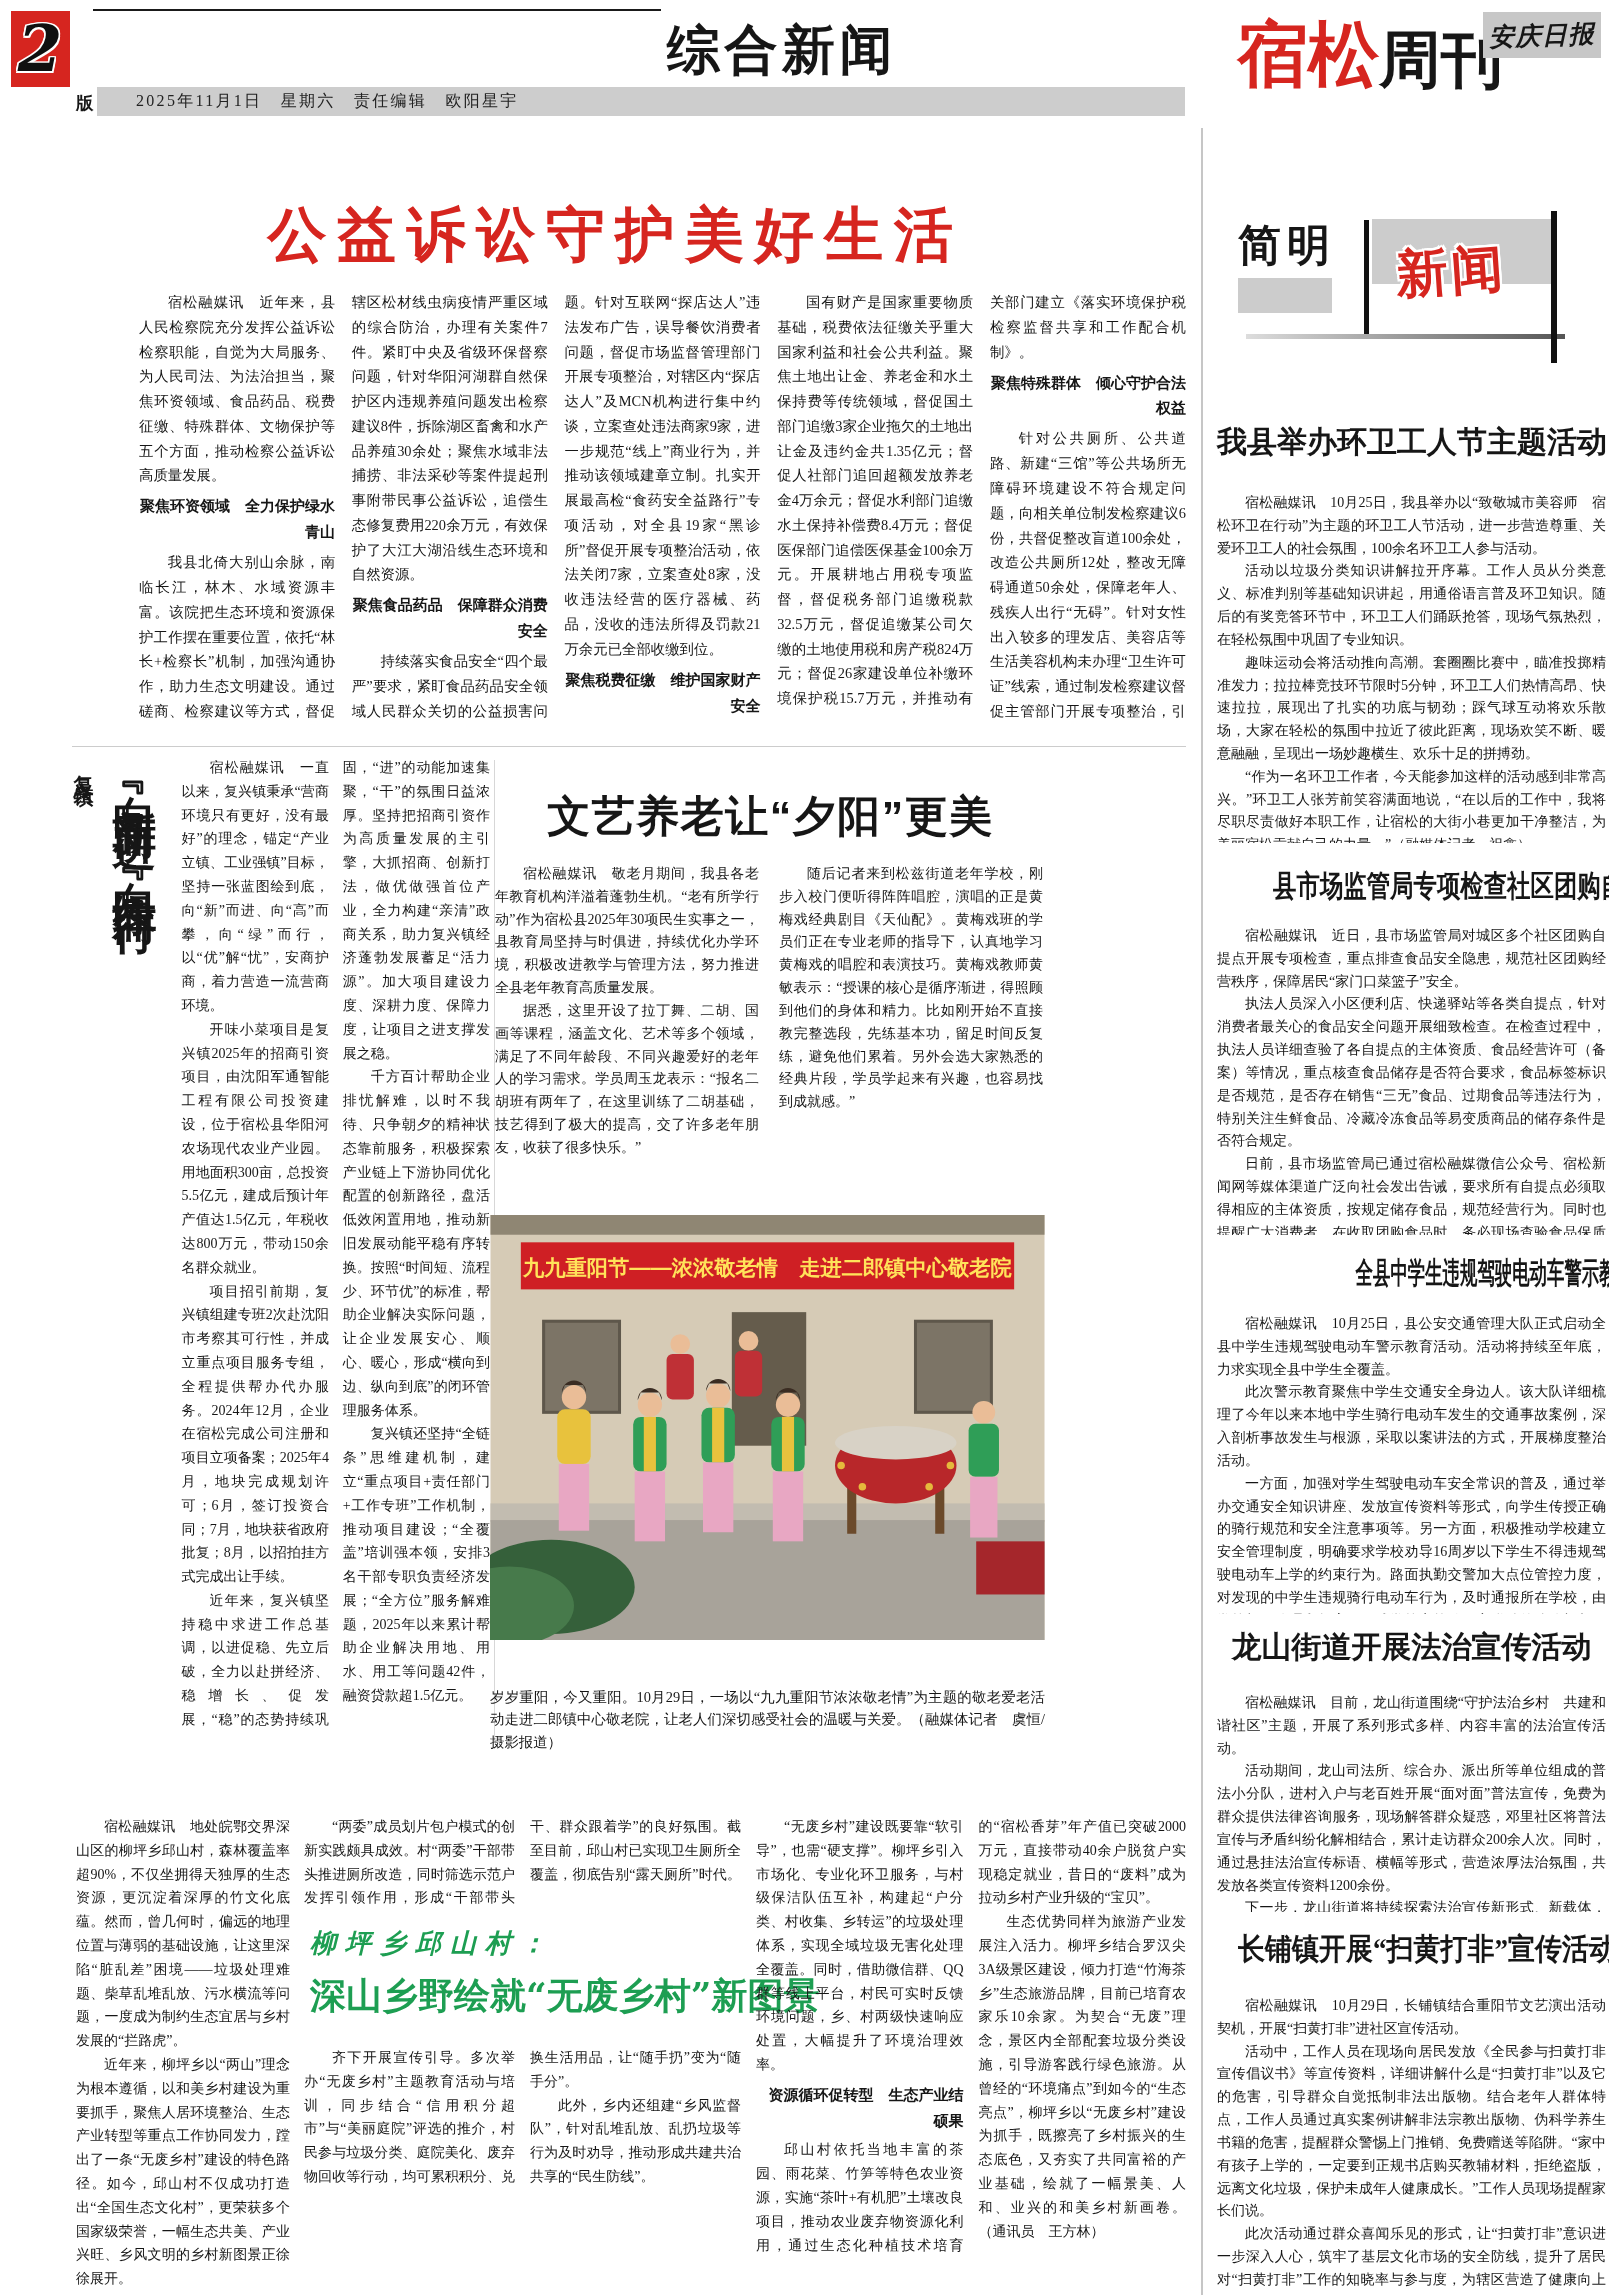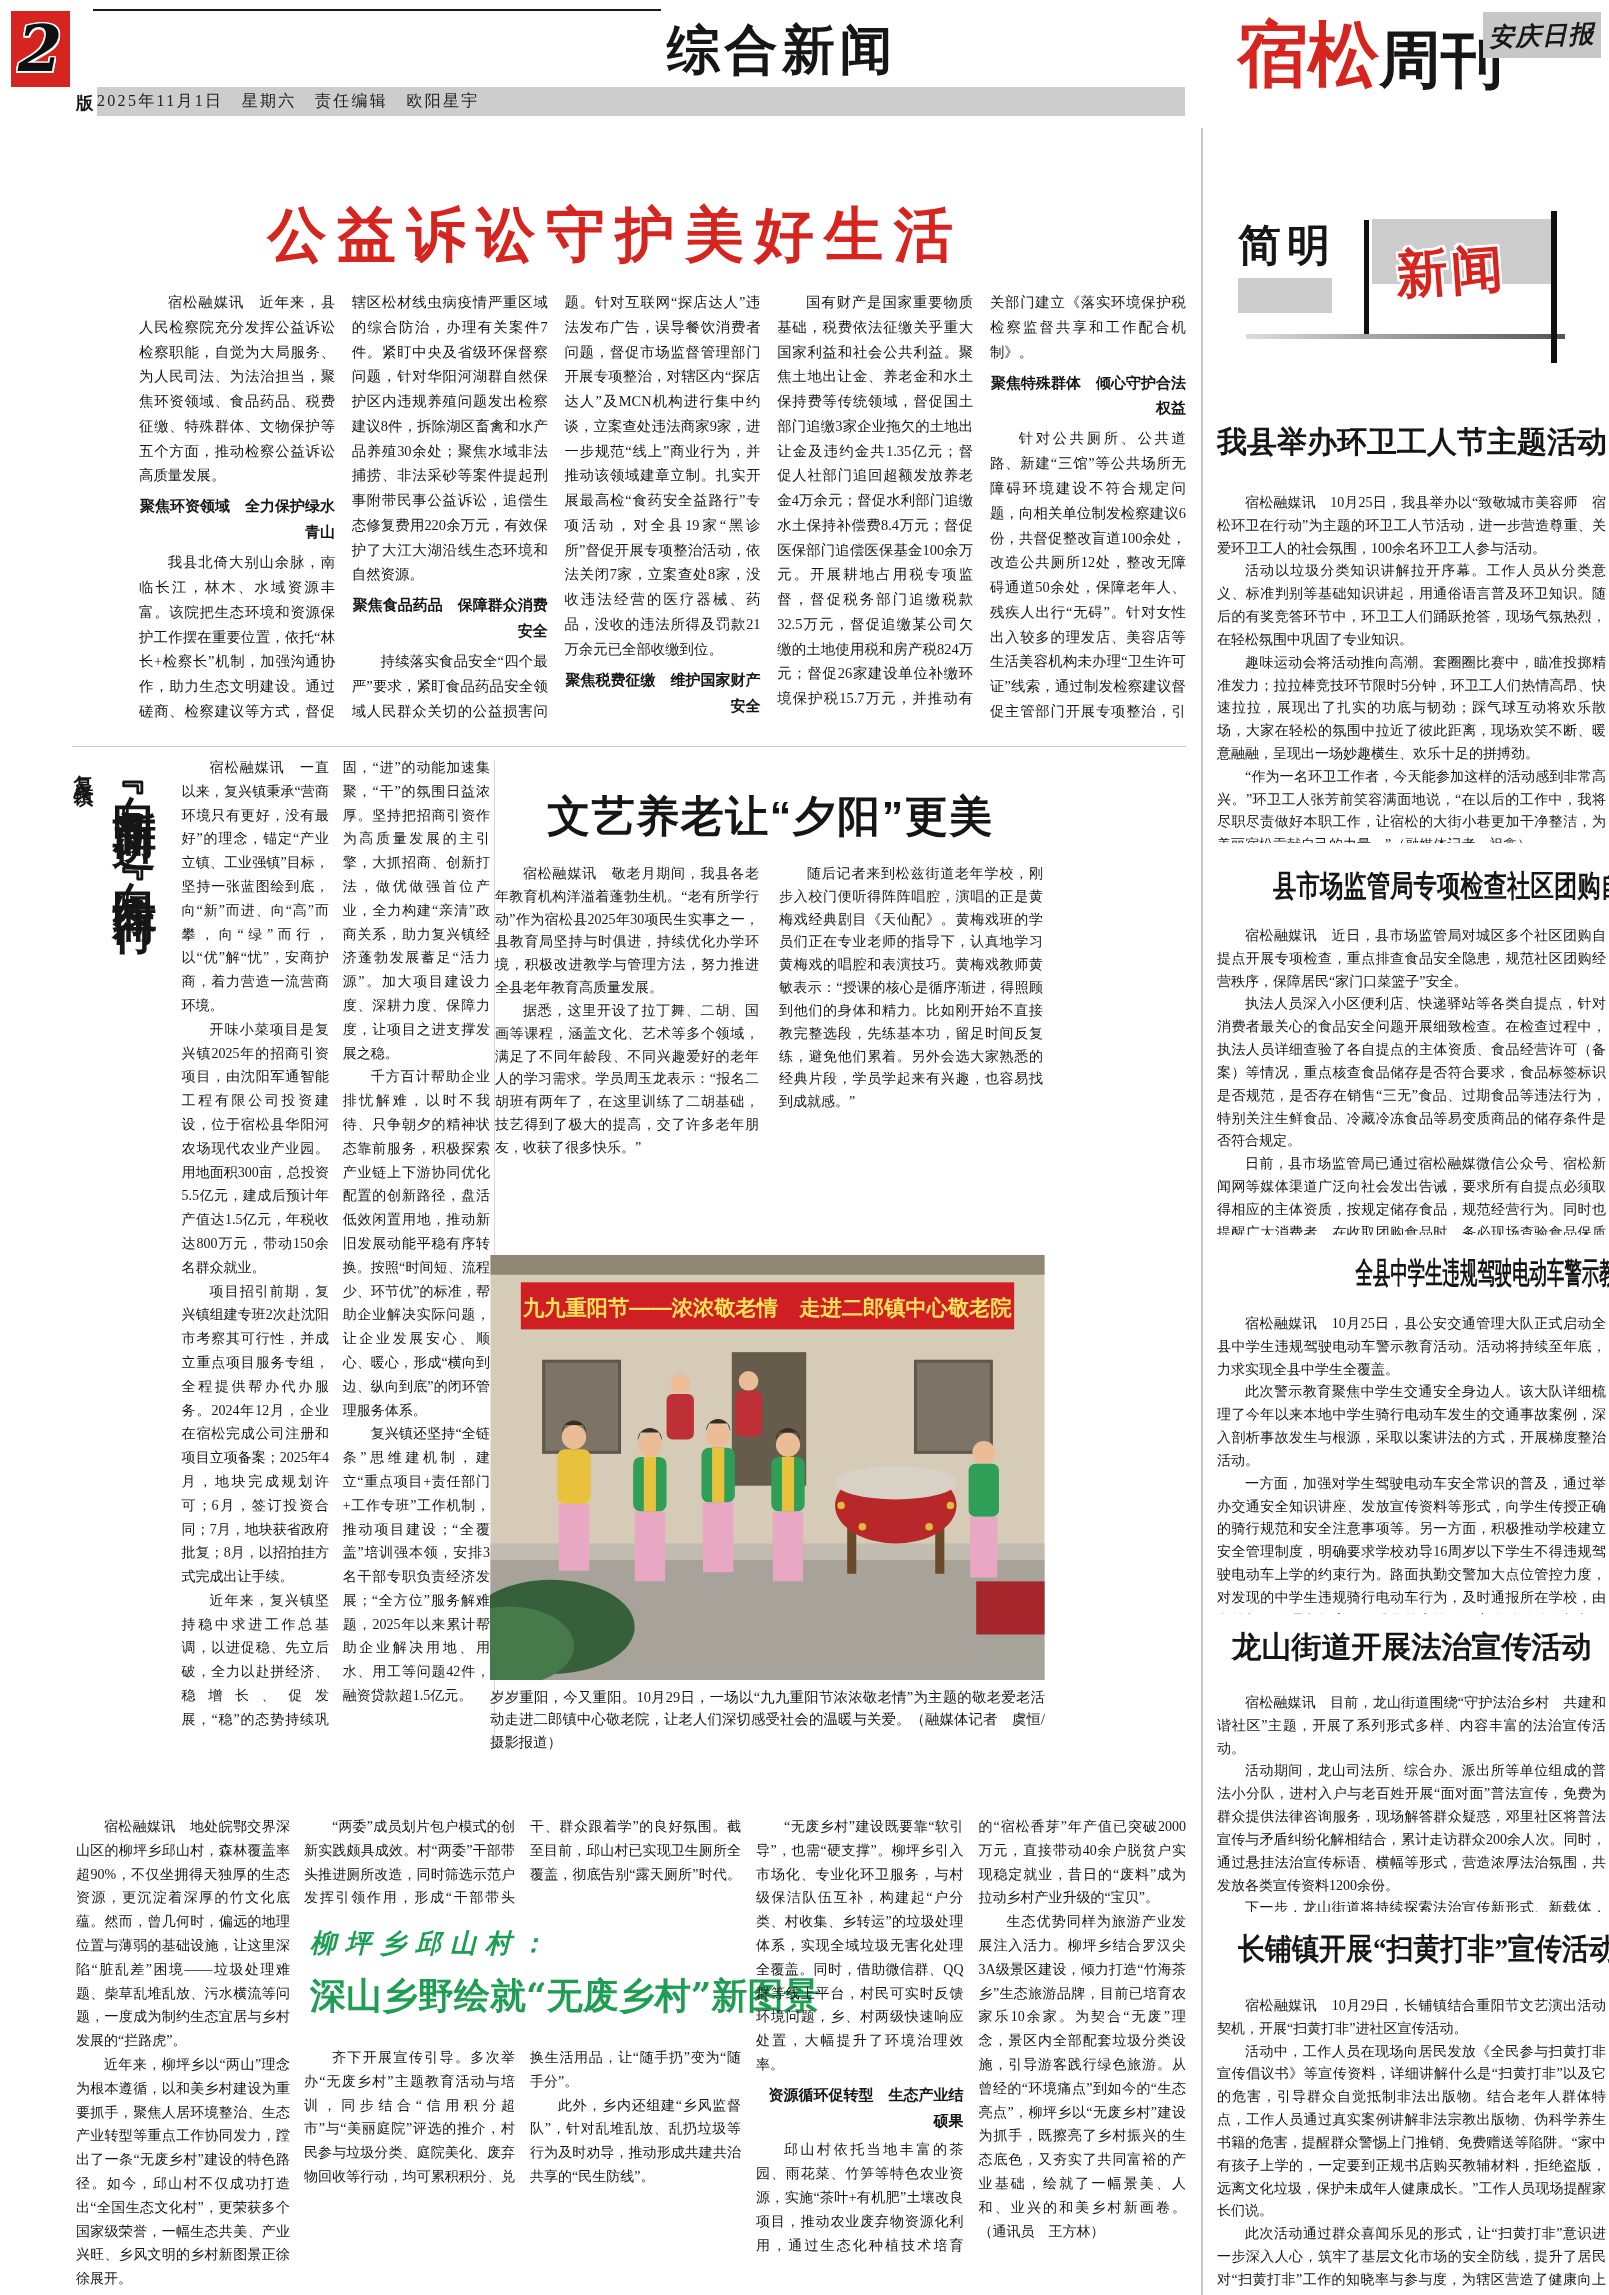--- a/index.html
+++ b/index.html
@@ -6,21 +6,21 @@
   .page{position:relative;width:1610px;height:2295px;background:#ffffff;overflow:hidden;
         font-family:"Liberation Serif","DejaVu Serif",serif;color:#161616;}
   .abs{position:absolute;}
   
   .numbox{left:10.6px;top:10.6px;width:59px;height:76px;background:#d6251f;display:flex;align-items:center;justify-content:center;}
   .numbox span{font-family:"DejaVu Serif",serif;font-style:italic;font-weight:bold;font-size:64px;color:#101010;
         text-shadow:-1.5px 0 #fff,1.5px 0 #fff,0 -1.5px #fff,0 1.5px #fff,-1.5px -1.5px #fff,1.5px 1.5px #fff,-1.5px 1.5px #fff,1.5px -1.5px #fff;}
   .ban-label{left:76px;top:91px;font-size:17.5px;font-weight:bold;}
   .top-rule{left:93px;top:9px;width:568px;height:2.3px;background:#1a1a1a;}
   .date-bar{left:97px;top:87px;width:1088px;height:29px;background:#cdcdcd;display:flex;align-items:center;}
-  .date-bar div{font-size:16px;letter-spacing:2.3px;color:#222;}
+  .date-bar div{padding-left:39px;font-size:16px;letter-spacing:2.3px;color:#222;}
   .section-title{left:630px;top:15px;width:304px;text-align:center;font-size:53px;font-weight:900;
         letter-spacing:4.6px;font-family:"Liberation Sans",sans-serif;}
   .mast-red{left:1237px;top:7.6px;font-size:71px;font-weight:bold;color:#d6251f;font-family:"DejaVu Serif",serif;}
   .mast-black{left:1379px;top:18px;font-size:62px;font-weight:600;font-family:"Liberation Serif",serif;}
   .brand-box{left:1483px;top:12px;width:118px;height:46px;background:#c7c7c7;display:flex;align-items:center;justify-content:center;}
   .brand-box span{font-size:25px;font-weight:bold;font-style:italic;transform:rotate(-2deg);letter-spacing:1.5px;}
   
   .jm{left:1238px;top:217px;font-size:43px;font-weight:600;letter-spacing:6px;font-family:"Liberation Serif",serif;}
   .jm-bar{left:1238px;top:278px;width:94px;height:35px;background:#ccc;}
   .vline1{left:1364px;top:220px;width:5.3px;height:114px;background:#111;}
@@ -41,21 +41,21 @@
   .fuxing{left:72px;top:756px;width:418px;height:987px;display:flex;}
   .fx-kicker{width:26px;writing-mode:vertical-rl;font-size:20px;font-weight:bold;letter-spacing:6px;padding-top:3px;}
   .fx-head{width:73px;writing-mode:vertical-rl;font-size:44px;font-weight:bold;letter-spacing:6px;line-height:73px;padding-top:4.6px;}
   .fx-body{flex:1;column-count:2;column-gap:13.7px;font-size:14px;line-height:1.7;text-align:justify;overflow:hidden;padding-left:10.6px;}
   .v1{left:494px;top:760px;width:0.8px;height:981px;background:#d7d7d7;}
   
   .wy-head{left:501px;top:788px;width:539px;text-align:center;font-size:43px;font-weight:bold;
         font-family:"Liberation Sans",sans-serif;letter-spacing:1.5px;}
   .wy-body{left:495px;top:863px;width:548px;height:380px;column-count:2;column-gap:20px;
         font-size:14px;line-height:1.63;text-align:justify;overflow:hidden;}
-  .photo{left:490px;top:1255px;width:555px;height:425px;text-align:center;}
+  .photo{left:490px;top:1215px;width:555px;height:425px;text-align:center;}
   .caption{left:490px;top:1686px;width:555px;font-size:14.4px;line-height:1.55;text-align:justify;}
   
   .wf-c1{left:76px;top:1815px;width:214px;height:477px;font-size:14px;line-height:1.7;text-align:justify;overflow:hidden;}
   .wf-midtop{left:304px;top:1815px;width:437px;height:100px;column-count:2;column-gap:15px;
         font-size:14px;line-height:1.7;text-align:justify;overflow:hidden;}
   .wf-title{left:310px;top:1926px;width:463px;}
   .wf-kicker{font-size:26px;color:#1d9e52;font-weight:bold;letter-spacing:9px;font-style:italic;font-family:"DejaVu Serif",serif;}
   .wf-headline{margin-top:10.6px;font-size:36px;color:#1d9e52;font-weight:bold;white-space:nowrap;font-family:"DejaVu Serif",serif;}
   .wf-midbot{left:304px;top:2046px;width:437px;height:245px;column-count:2;column-gap:15px;
         font-size:14px;line-height:1.7;text-align:justify;overflow:hidden;}

